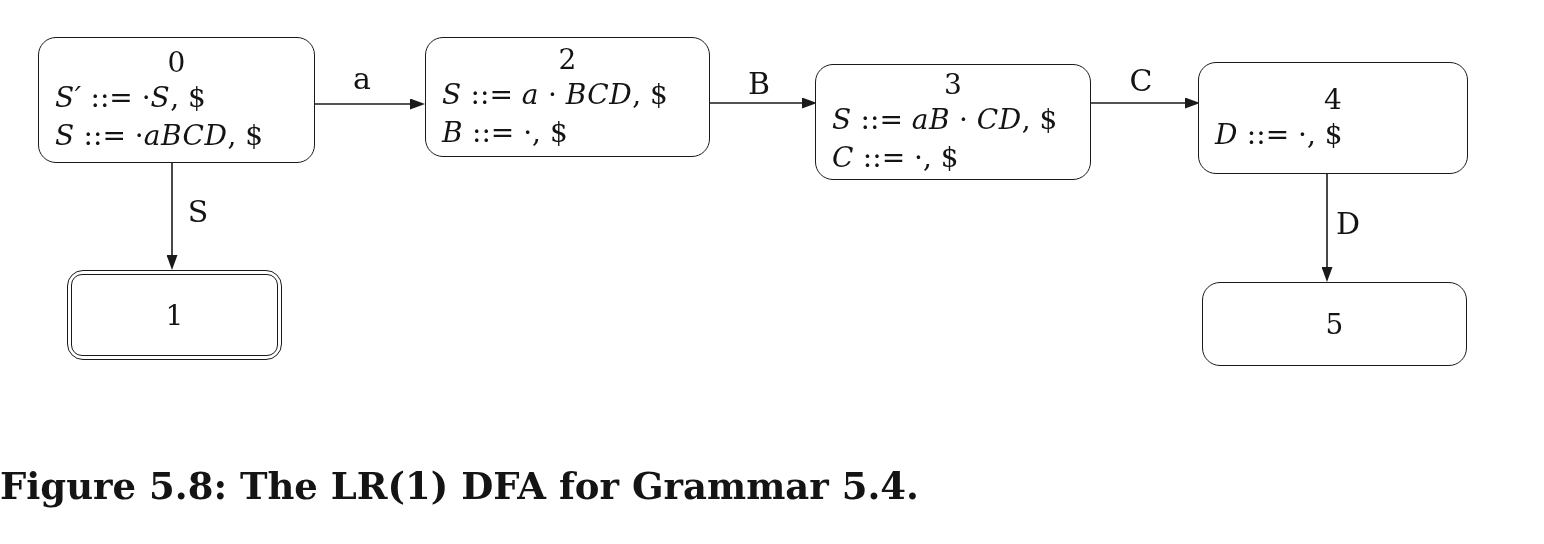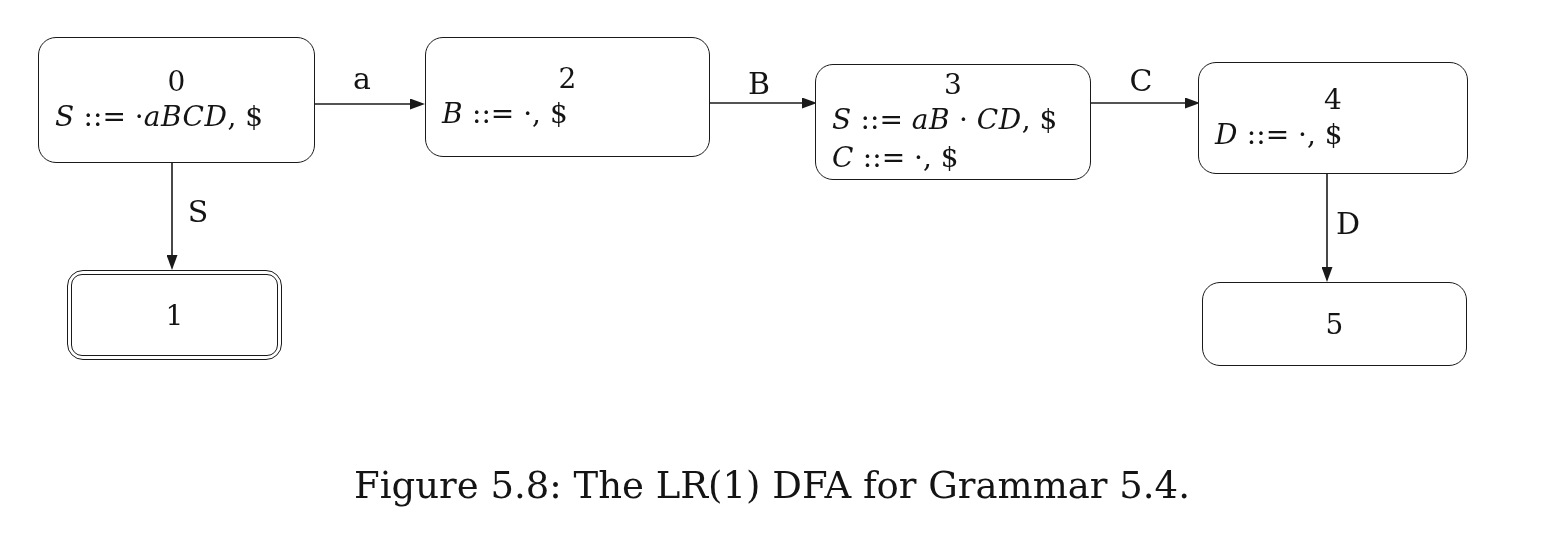--- a/index.html
+++ b/index.html
@@ -66,23 +66,23 @@
     transform: translate(-50%, -50%);
     font-size: 30px;
     line-height: 30px;
     white-space: nowrap;
   }
   .caption {
     position: absolute;
     left: 0;
     right: 0;
     top: 464px;
-    text-align: center;
     font-size: 37px;
     line-height: 44px;
+    font-weight: bold;
   }
 </style>
 </head>
 <body>
 
 <div class="canvas">
 
   <svg class="edges-layer" width="1544" height="544">
     <defs>
       <marker id="arrowhead" markerUnits="userSpaceOnUse" markerWidth="15" markerHeight="11" refX="0" refY="5.5" orient="auto">
@@ -91,25 +91,27 @@
     </defs>
     <line x1="315" y1="104" x2="410" y2="104" stroke="#1a1a1a" stroke-width="1.6" marker-end="url(#arrowhead)"></line>
     <line x1="172" y1="163" x2="172" y2="255" stroke="#1a1a1a" stroke-width="1.6" marker-end="url(#arrowhead)"></line>
     <line x1="709" y1="103" x2="802" y2="103" stroke="#1a1a1a" stroke-width="1.6" marker-end="url(#arrowhead)"></line>
     <line x1="1090" y1="103" x2="1185" y2="103" stroke="#1a1a1a" stroke-width="1.6" marker-end="url(#arrowhead)"></line>
     <line x1="1327" y1="174" x2="1327" y2="267" stroke="#1a1a1a" stroke-width="1.6" marker-end="url(#arrowhead)"></line>
   </svg>
 
   <div class="state" style="left:38px; top:37px; width:277px; height:126px;">
     <div class="num">0</div>
+    <div class="item"><i>S′</i><span> ::= ·</span><i>S</i><span>, $</span></div>
     <div class="item"><i>S</i><span> ::= ·</span><i>aBCD</i><span>, $</span></div>
   </div>
 
   <div class="state" style="left:425px; top:37px; width:285px; height:120px;">
     <div class="num">2</div>
+    <div class="item"><i>S</i><span> ::= </span><i>a</i><span> · </span><i>BCD</i><span>, $</span></div>
     <div class="item"><i>B</i><span> ::= ·, $</span></div>
   </div>
 
   <div class="state" style="left:815px; top:64px; width:276px; height:116px;">
     <div class="num">3</div>
     <div class="item"><i>S</i><span> ::= </span><i>aB</i><span> · </span><i>CD</i><span>, $</span></div>
     <div class="item"><i>C</i><span> ::= ·, $</span></div>
   </div>
 
   <div class="state" style="left:1198px; top:62px; width:270px; height:112px;">

